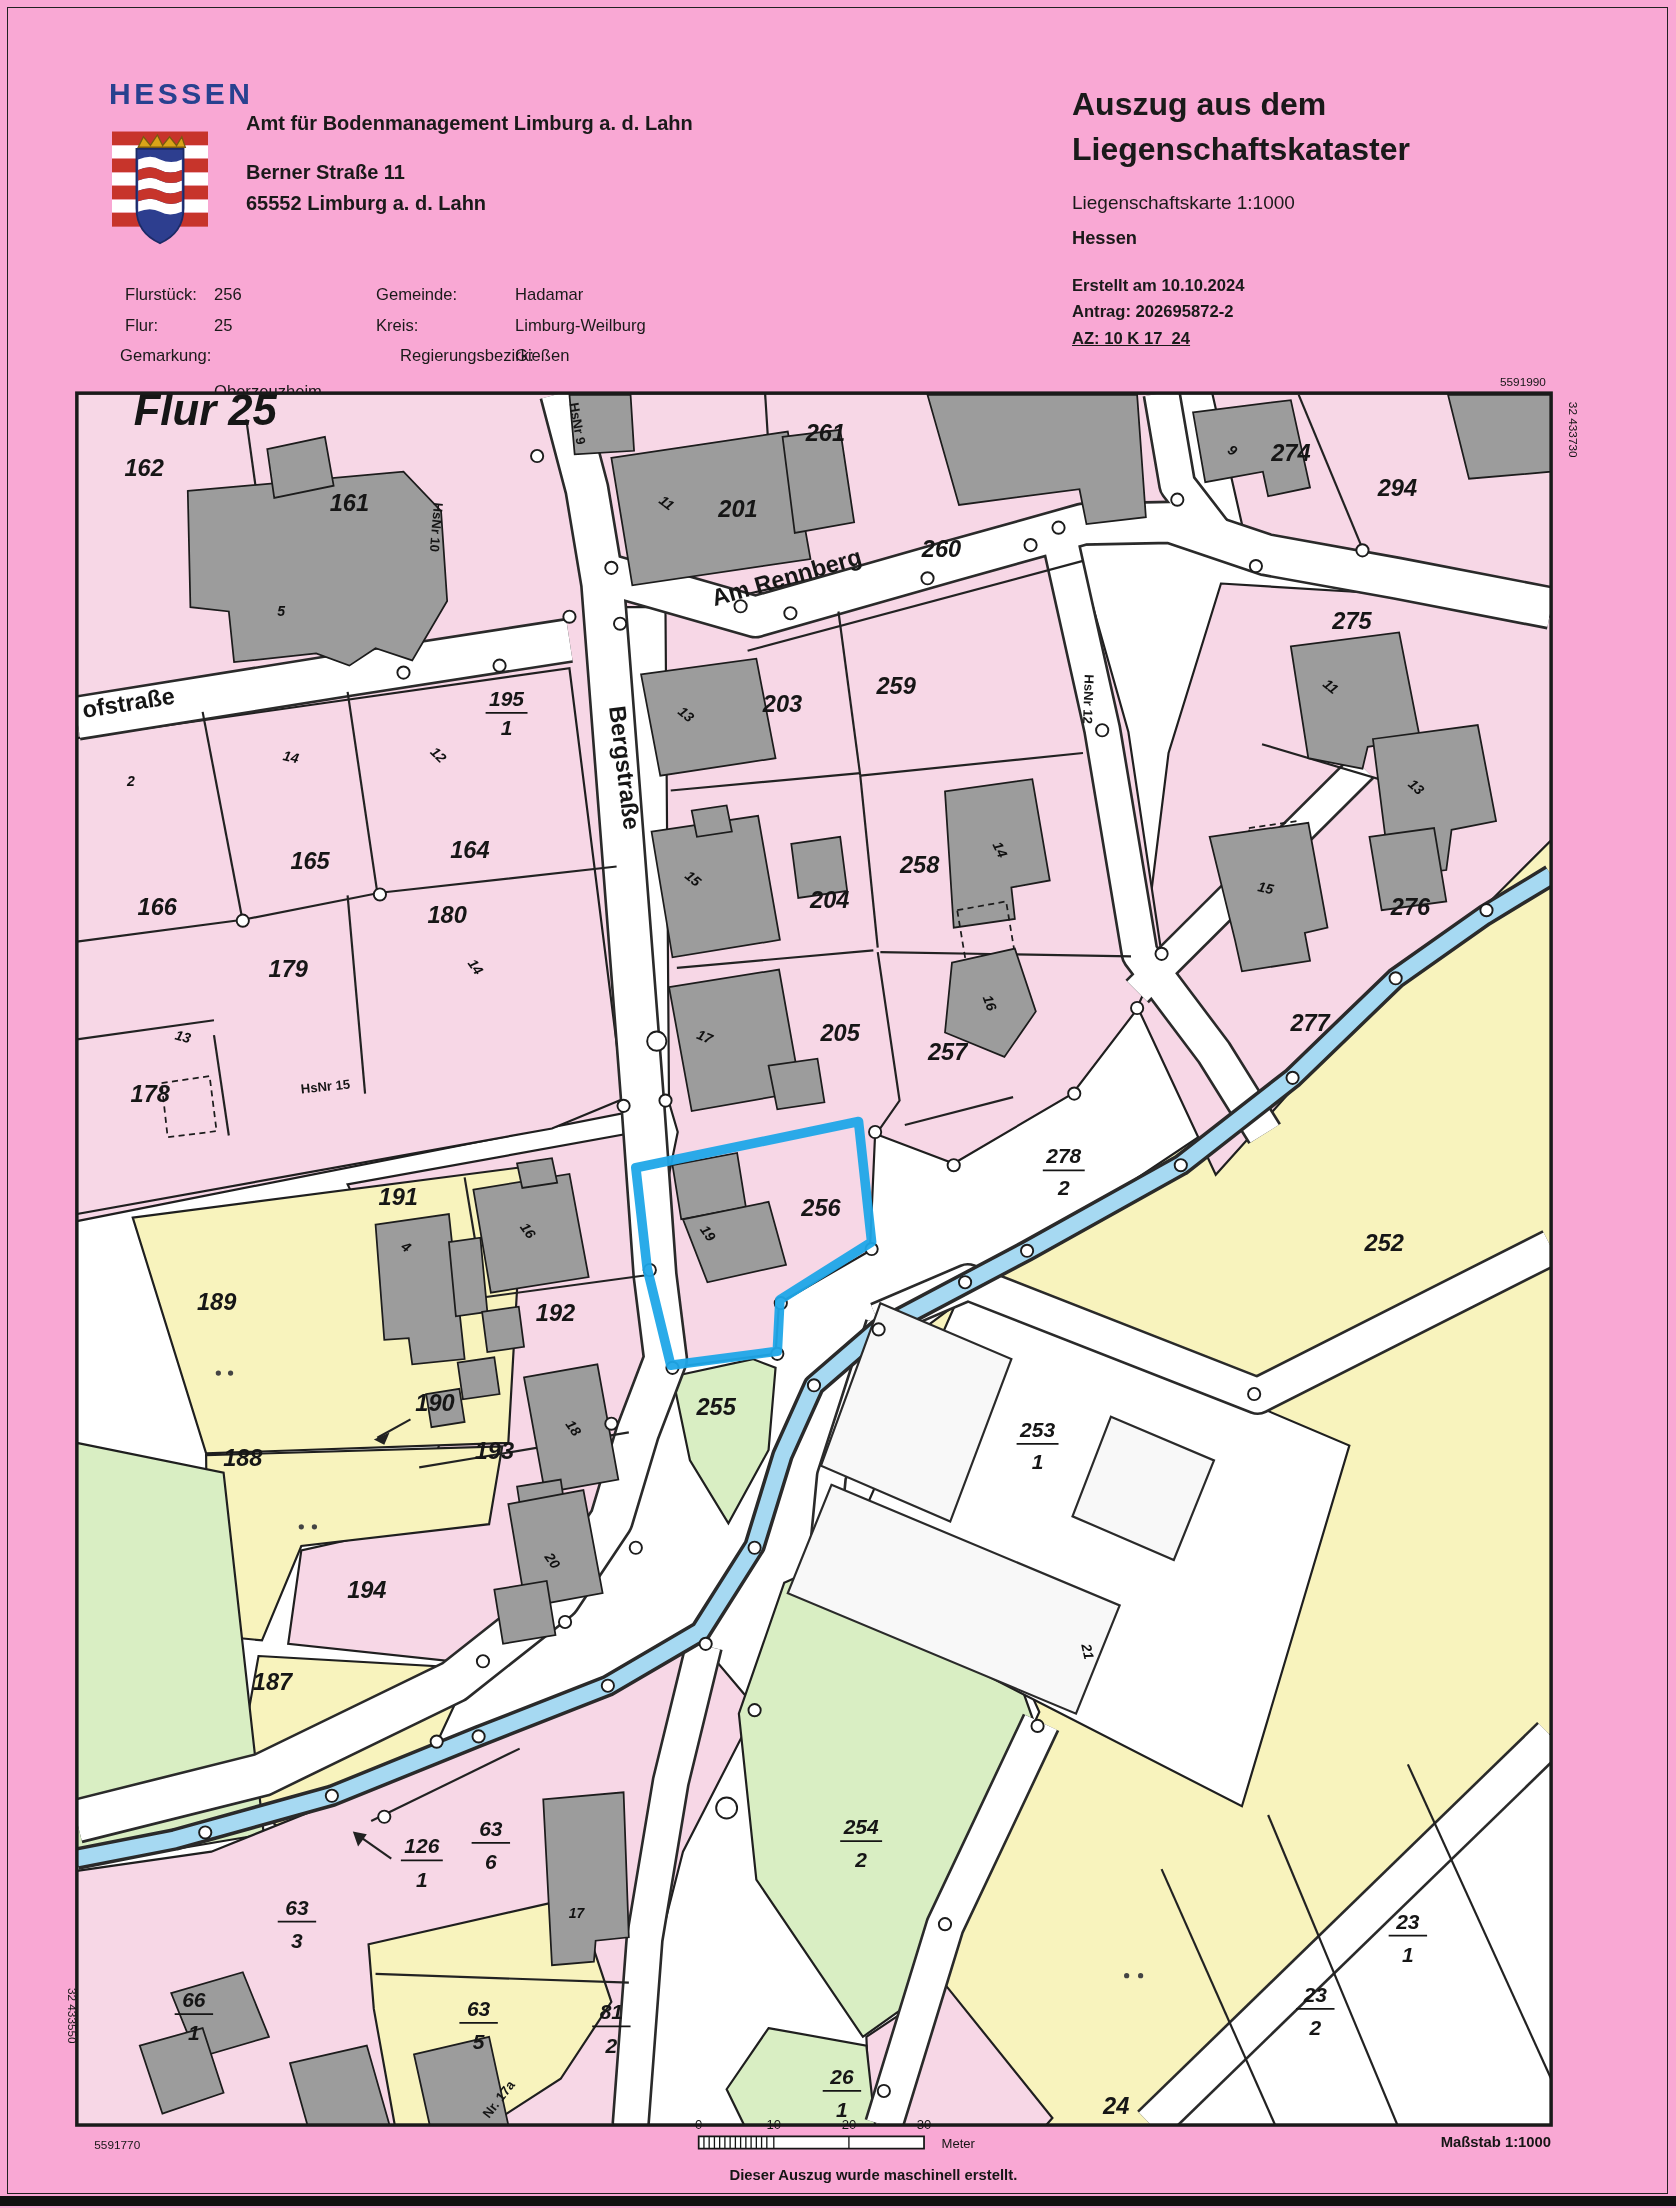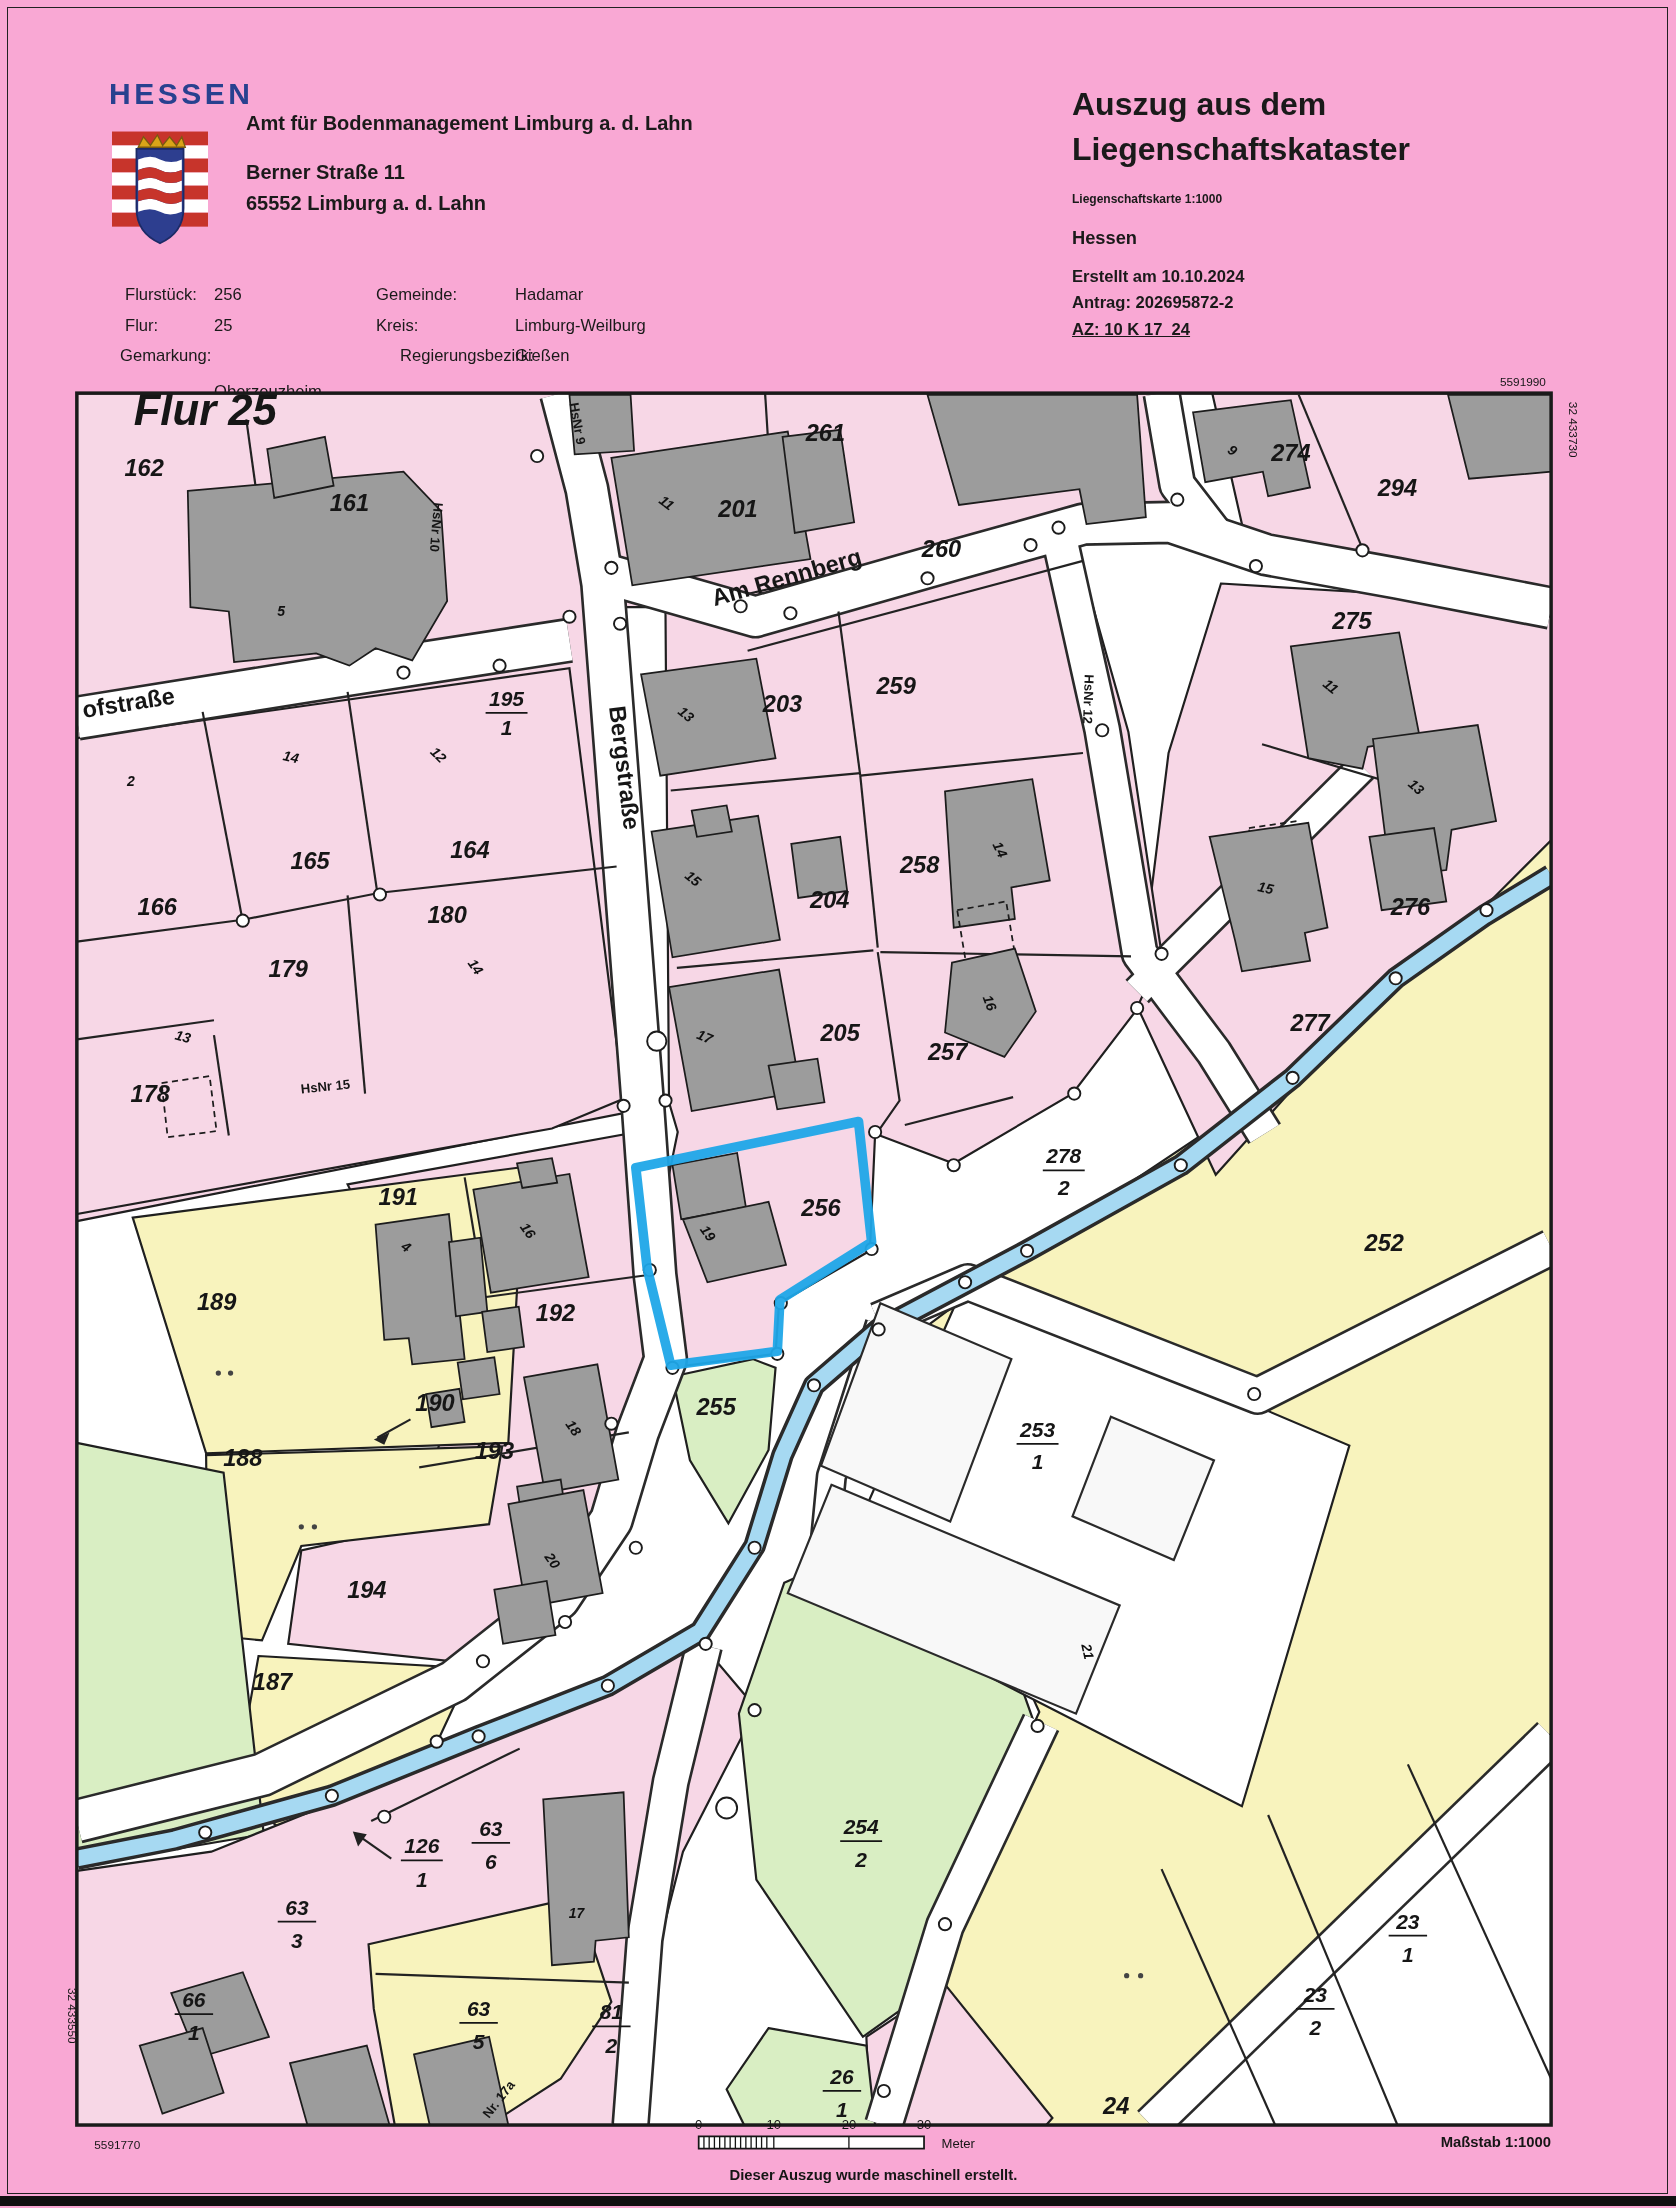--- a/index.html
+++ b/index.html
@@ -6,23 +6,23 @@
   #page{position:relative;width:1676px;height:2209px;background:#f9a8d4;
         font-family:"Liberation Sans",sans-serif;color:#1a1a1a;overflow:hidden;}
   .abs{position:absolute;}
   #page-frame{position:absolute;left:7px;top:7px;width:1659px;height:2185px;
               border:1.7px solid #222;pointer-events:none;}
   #bottom-bar{position:absolute;left:0;top:2196px;width:1676px;height:9.6px;background:#111;}
   .wordmark{font-size:30px;font-weight:600;letter-spacing:3.5px;color:#28418f;}
   .office{font-size:20px;font-weight:700;}
   .addr{font-size:20px;font-weight:700;}
   .t1{font-size:32px;font-weight:700;line-height:40px;}
-  .sub{font-size:12px;font-weight:700;}
+  .sub{font-size:19px;font-weight:400;}
   .reg{font-size:18.3px;font-weight:700;}
-  .small-meta{font-size:16.6px;font-weight:700;}
+  .small-meta{font-size:16.6px;font-weight:700;margin-top:9px;}
   .mlab,.mval{font-size:16.6px;}
   svg text{font-family:"Liberation Sans",sans-serif;}
   .pl{font-style:italic;font-weight:700;font-size:27px;fill:#161616;}
   .pl-big{font-style:italic;font-weight:800;font-size:50px;fill:#161616;}
   .pf{font-style:italic;font-weight:700;font-size:24px;fill:#161616;}
   .bl{font-style:italic;font-weight:600;font-size:16px;fill:#101010;}
   .stl{font-weight:700;font-size:27px;fill:#161616;}
   .sml{font-weight:600;font-size:15px;fill:#161616;}
   .cd{font-size:13.5px;fill:#161616;}
   .ft{font-weight:700;font-size:17px;fill:#161616;}

